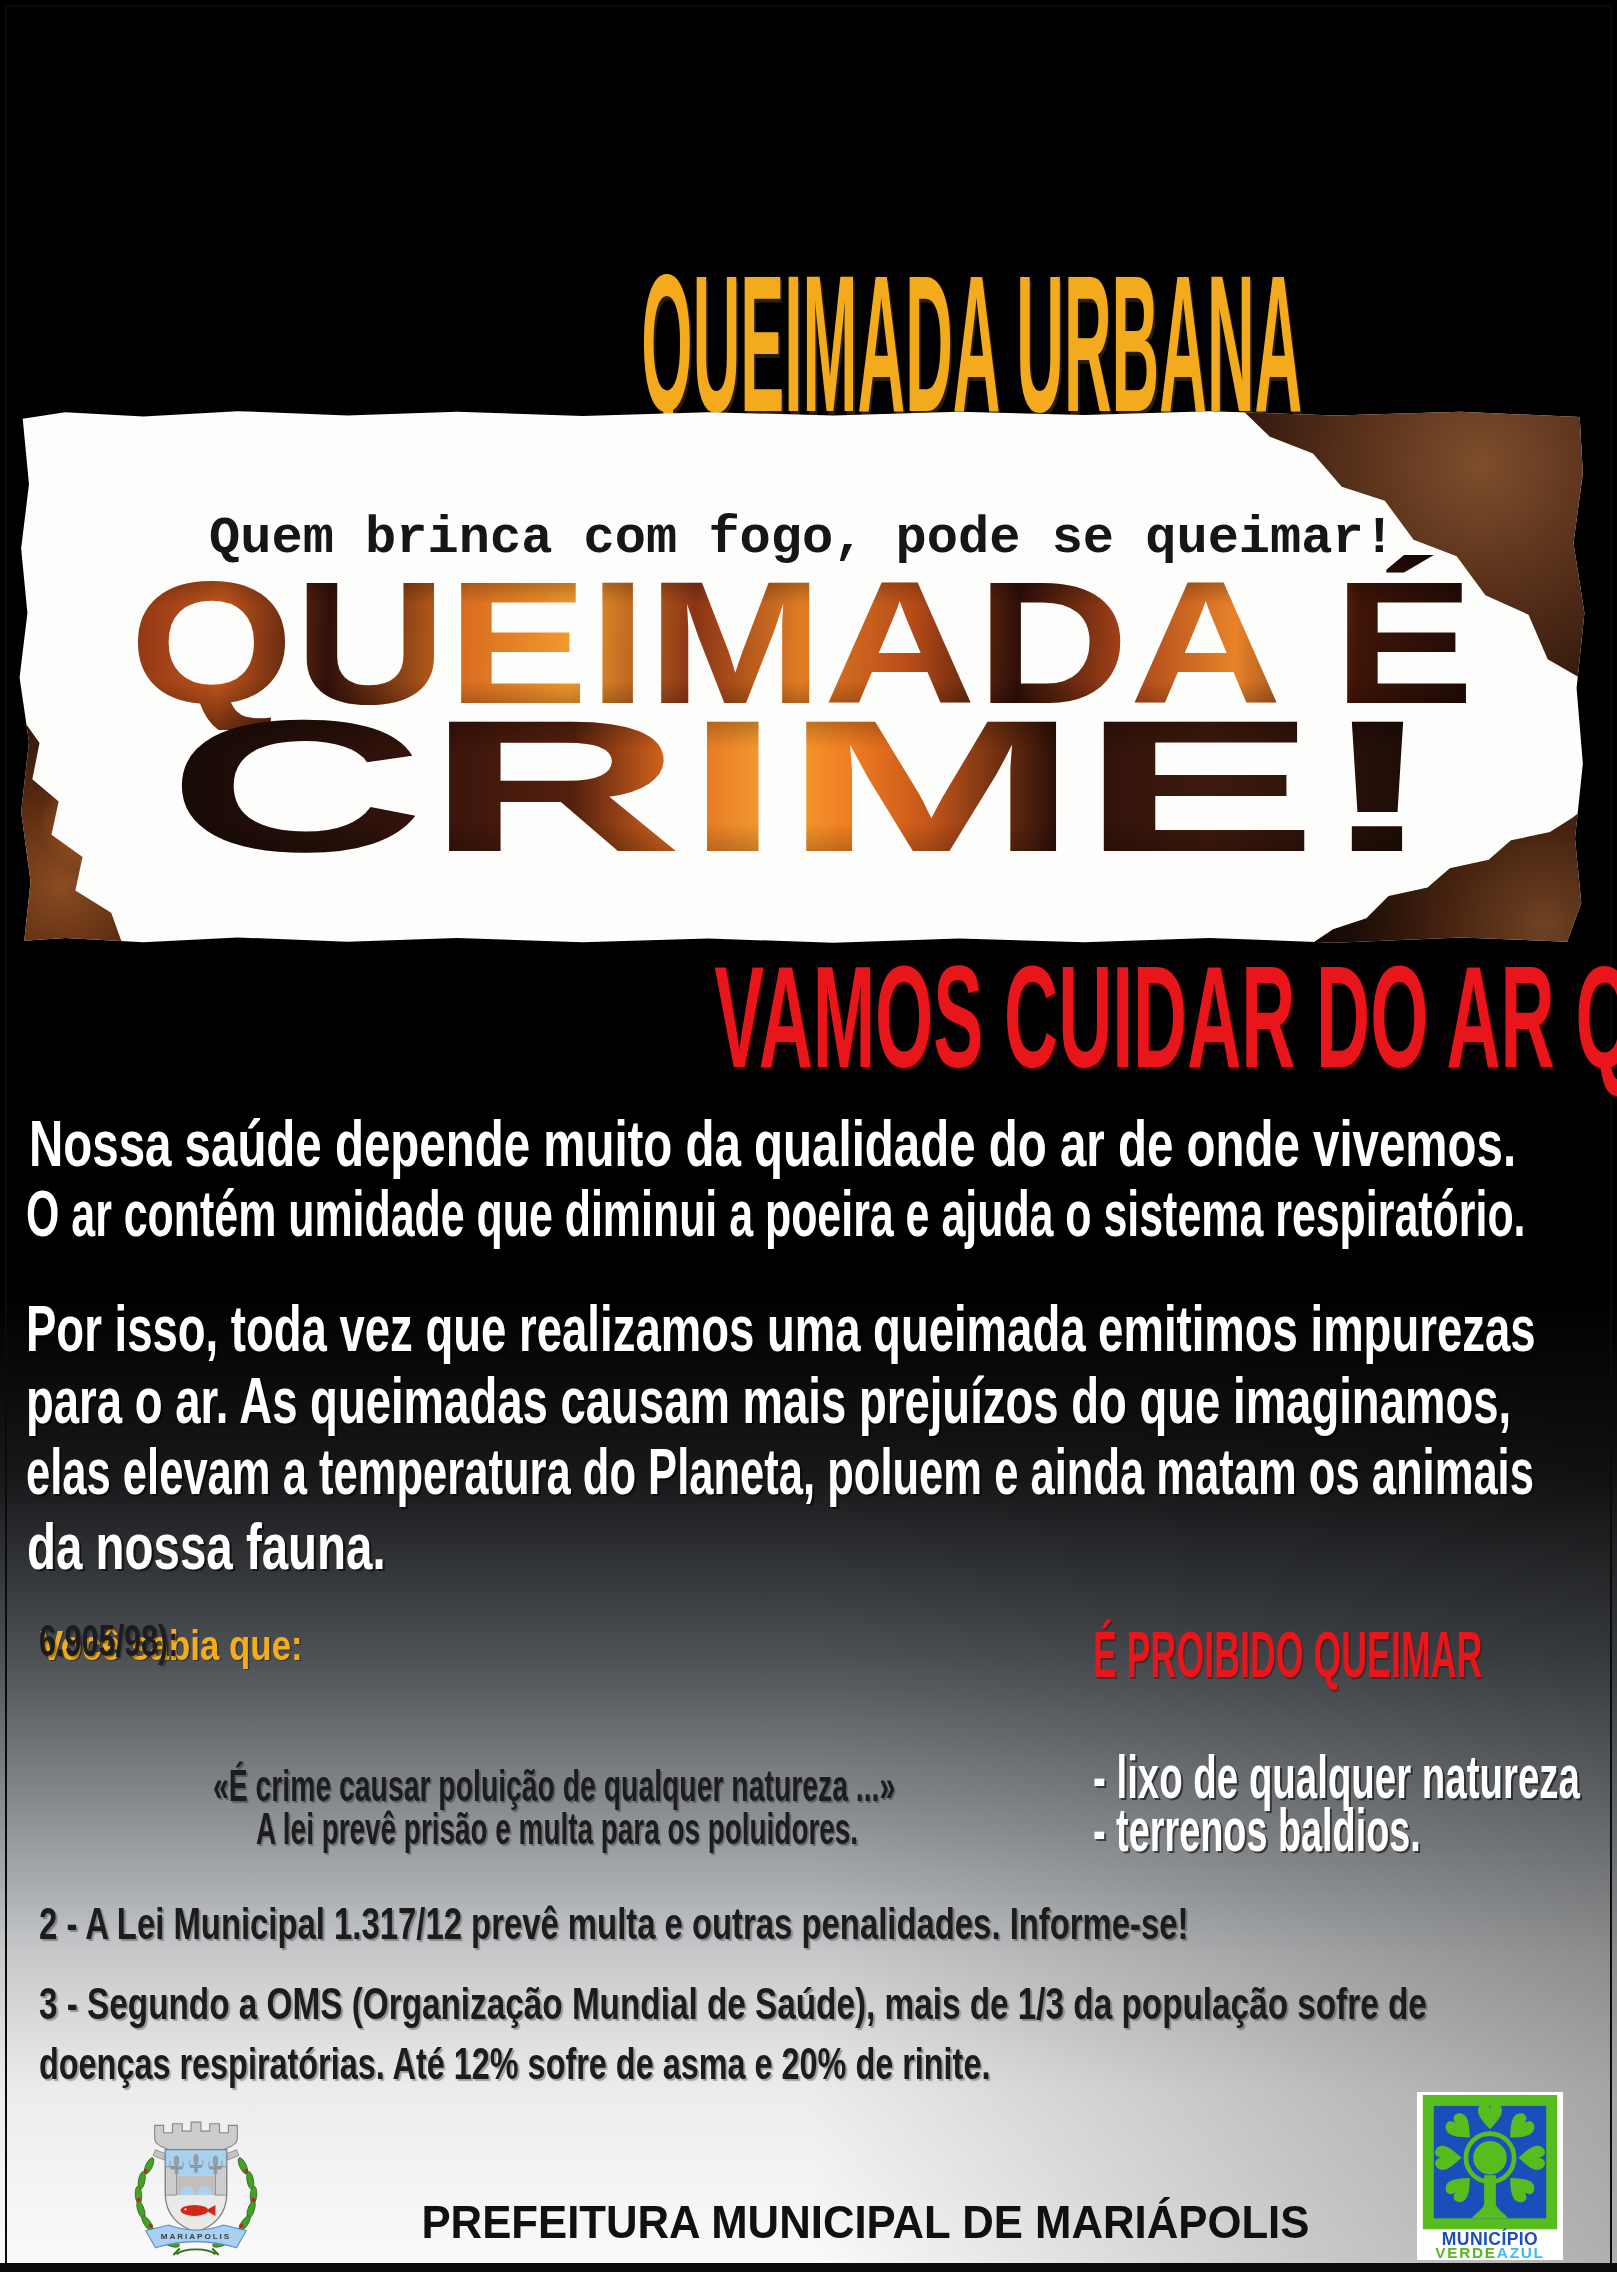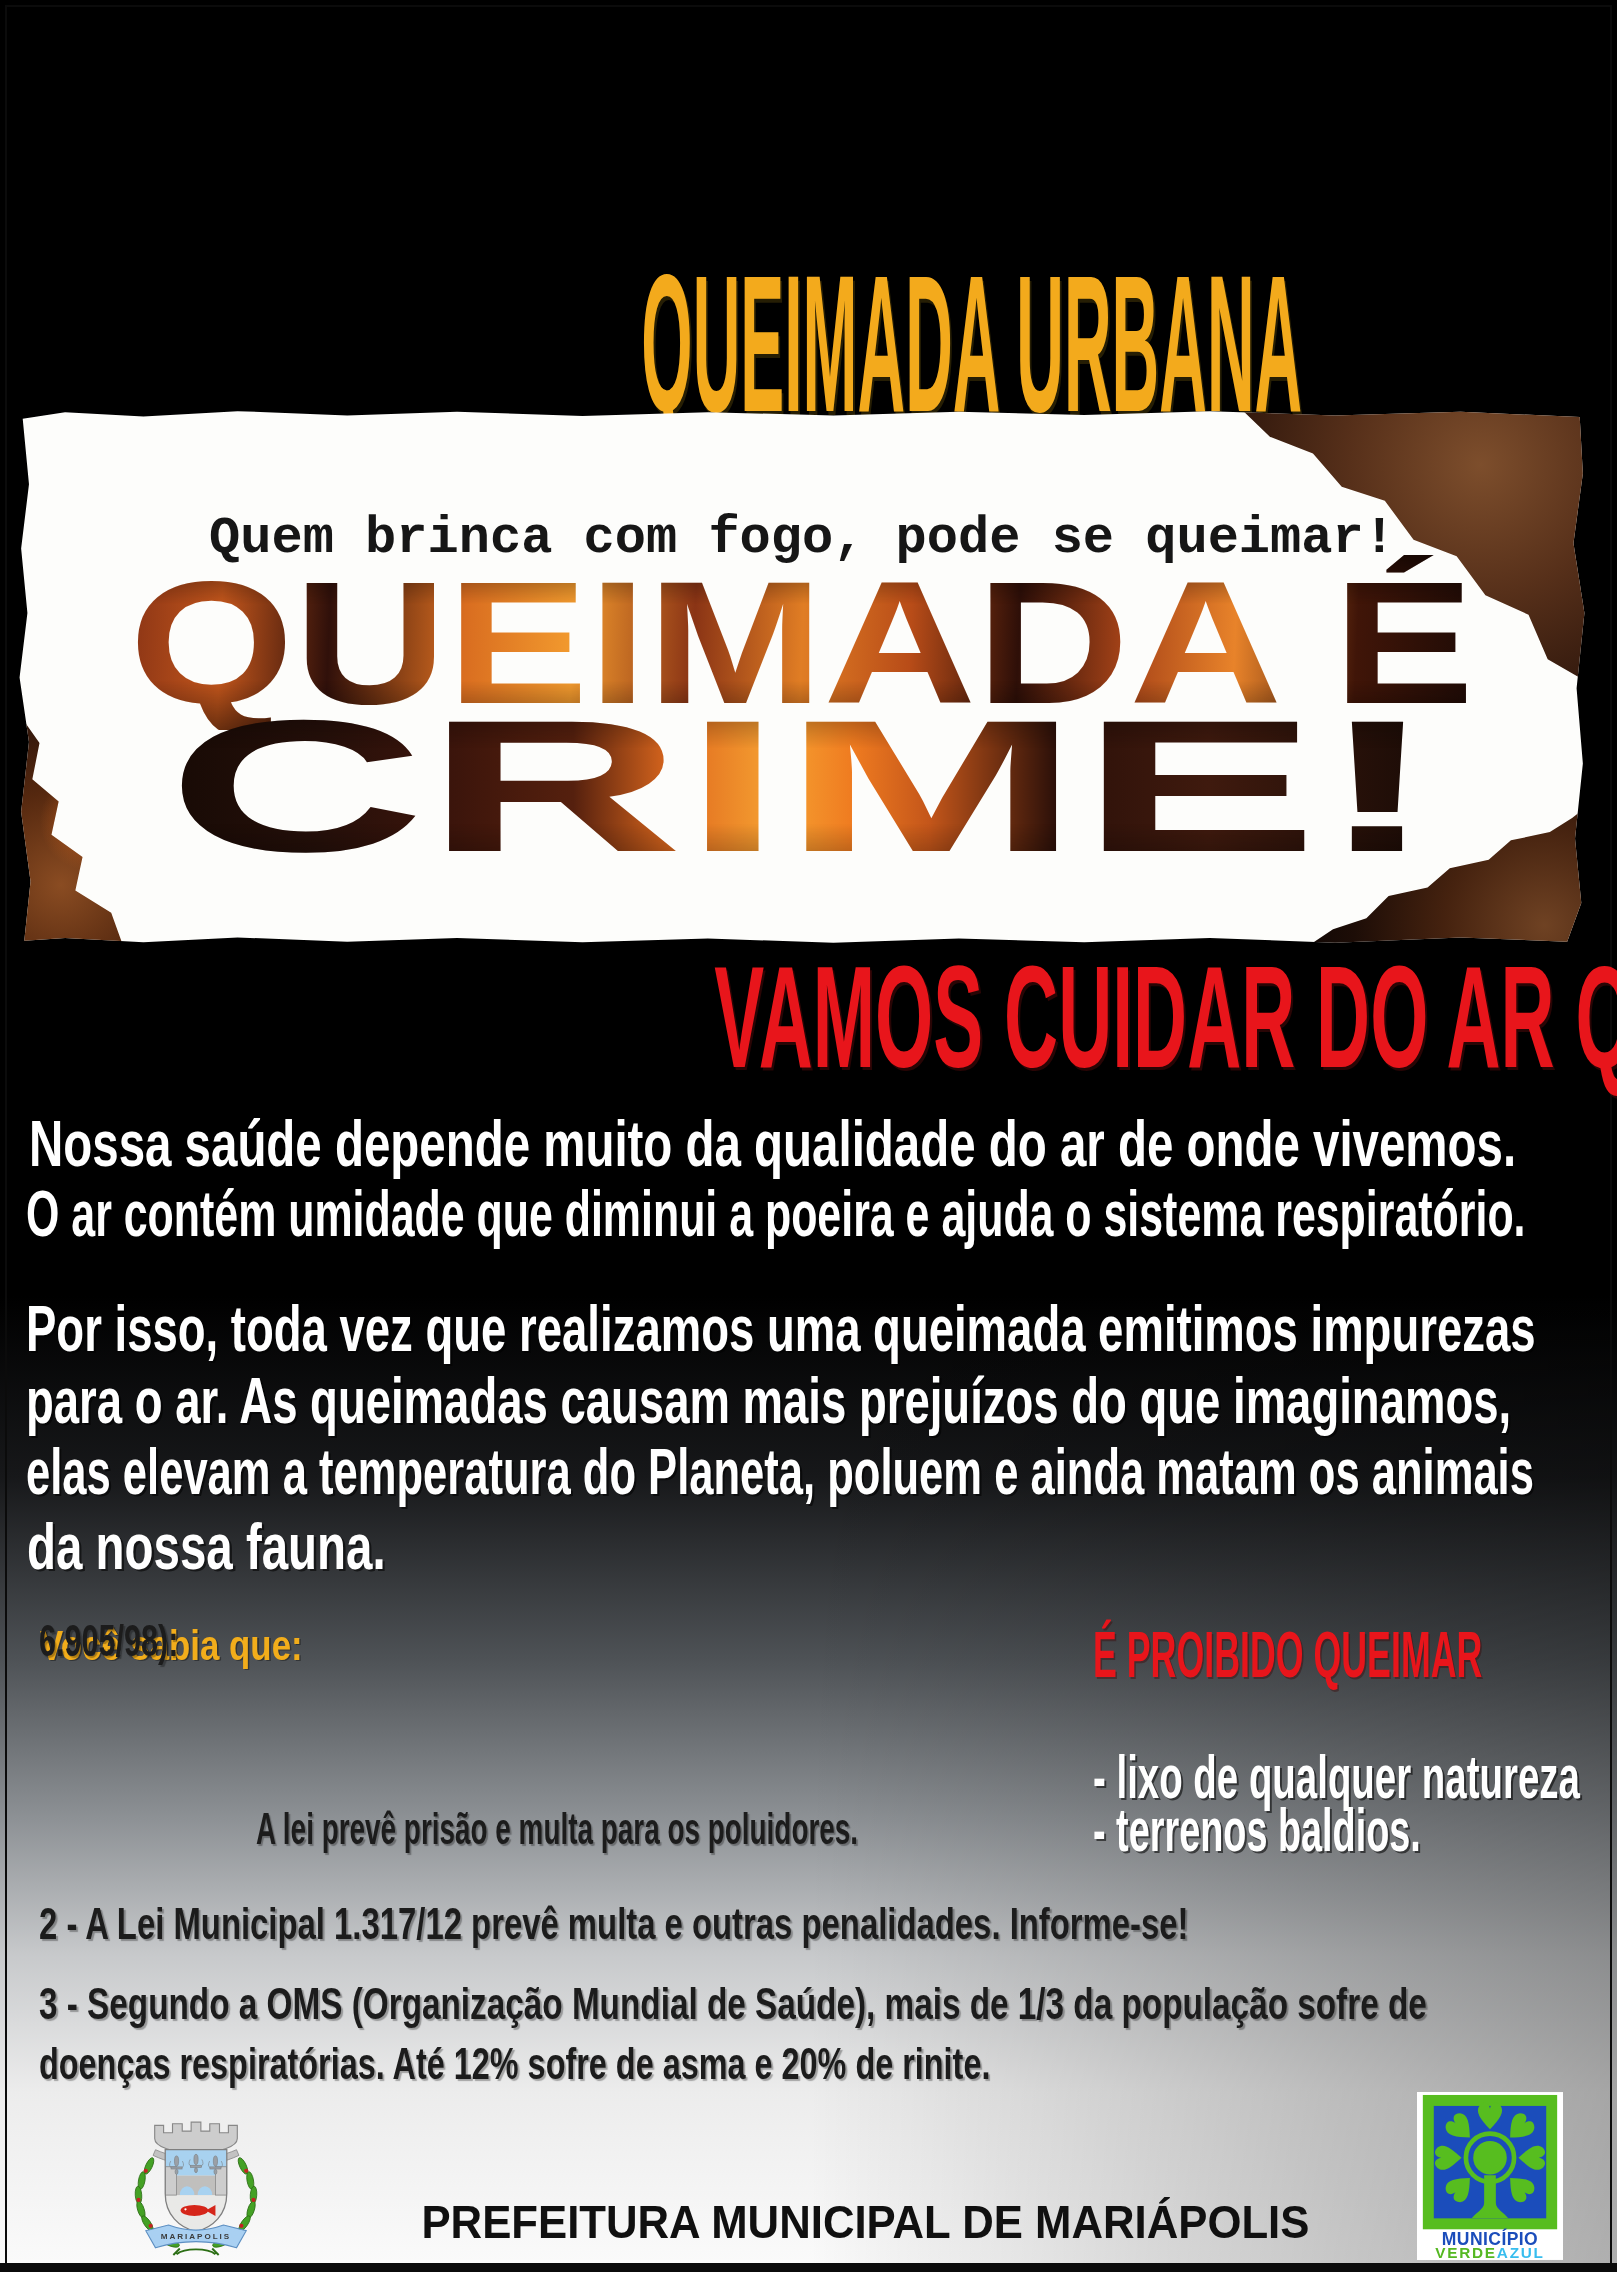--- a/index.html
+++ b/index.html
@@ -85,20 +85,21 @@
     <div class="abs" style="left:29px;top:1111px;z-index:2;"><span class="stretch white ox0" style="font-size:65px;transform:scale(0.73,1);">Nossa saúde depende muito da qualidade do ar de onde vivemos.</span></div>
     <div class="abs" style="left:26px;top:1181px;z-index:2;"><span class="stretch white ox0" style="font-size:65px;transform:scale(0.66,1);">O ar contém umidade que diminui a poeira e ajuda o sistema respiratório.</span></div>
     <div class="abs" style="left:26px;top:1296px;z-index:2;"><span class="stretch white ox0" style="font-size:65px;transform:scale(0.70,1);">Por isso, toda vez que realizamos uma queimada emitimos impurezas</span></div>
     <div class="abs" style="left:26px;top:1368px;z-index:2;"><span class="stretch white ox0" style="font-size:65px;transform:scale(0.70,1);">para o ar. As queimadas causam mais prejuízos do que imaginamos,</span></div>
     <div class="abs" style="left:26px;top:1439px;z-index:2;"><span class="stretch white ox0" style="font-size:65px;transform:scale(0.67,1);">elas elevam a temperatura do Planeta, poluem e ainda matam os animais</span></div>
     <div class="abs" style="left:27px;top:1514px;z-index:2;"><span class="stretch white ox0" style="font-size:65px;transform:scale(0.73,1);">da nossa fauna.</span></div>
   </div>
 
   <div class="abs" style="left:40px;top:1624px;z-index:2;"><span class="stretch yellow ox0" style="font-size:43px;transform:scale(0.81,1);">Você sabia que:</span></div>
   <div class="abs" style="left:39px;top:1618px;z-index:2;"><span class="stretch black ox0" style="font-size:45px;transform:scale(0.68,1);">6.905/98):</span></div>
+  <div class="abs" style="left:213px;top:1763px;z-index:2;"><span class="stretch black ox0" style="font-size:45px;transform:scale(0.63,1);">«É crime causar poluição de qualquer natureza ...»</span></div>
   <div class="abs" style="left:256px;top:1806px;z-index:2;"><span class="stretch black ox0" style="font-size:45px;transform:scale(0.62,1);">A lei prevê prisão e multa para os poluidores.</span></div>
   <div class="abs" style="left:39px;top:1901px;z-index:2;text-align:center;"><span class="stretch black ox0" style="font-size:45px;transform:scale(0.73,1);">2 - A Lei Municipal 1.317/12 prevê multa e outras penalidades. Informe-se!</span></div>
   <div class="abs" style="left:39px;top:1981px;z-index:2;"><span class="stretch black ox0" style="font-size:45px;transform:scale(0.74,1);">3 - Segundo a OMS (Organização Mundial de Saúde), mais de 1/3 da população sofre de</span></div>
   <div class="abs" style="left:39px;top:2029px;z-index:2;margin-top:12px;"><span class="stretch black ox0" style="font-size:45px;transform:scale(0.72,1);">doenças respiratórias. Até 12% sofre de asma e 20% de rinite.</span></div>
 
   <div class="abs" style="left:1093px;top:1622px;z-index:2;"><span class="stretch red ox0" style="font-size:65px;transform:scale(0.55,1);text-shadow:2.6px 1.9px 0 rgba(60,5,5,0.4);">É PROIBIDO QUEIMAR</span></div>
   <div class="abs" style="left:1093px;top:1747px;z-index:2;"><span class="stretch white ox0" style="font-size:61px;transform:scale(0.63,1);">- lixo de qualquer natureza</span></div>
   <div class="abs" style="left:1093px;top:1800px;z-index:2;"><span class="stretch white ox0" style="font-size:61px;transform:scale(0.62,1);">- terrenos baldios.</span></div>
 
   <div class="abs crest">

